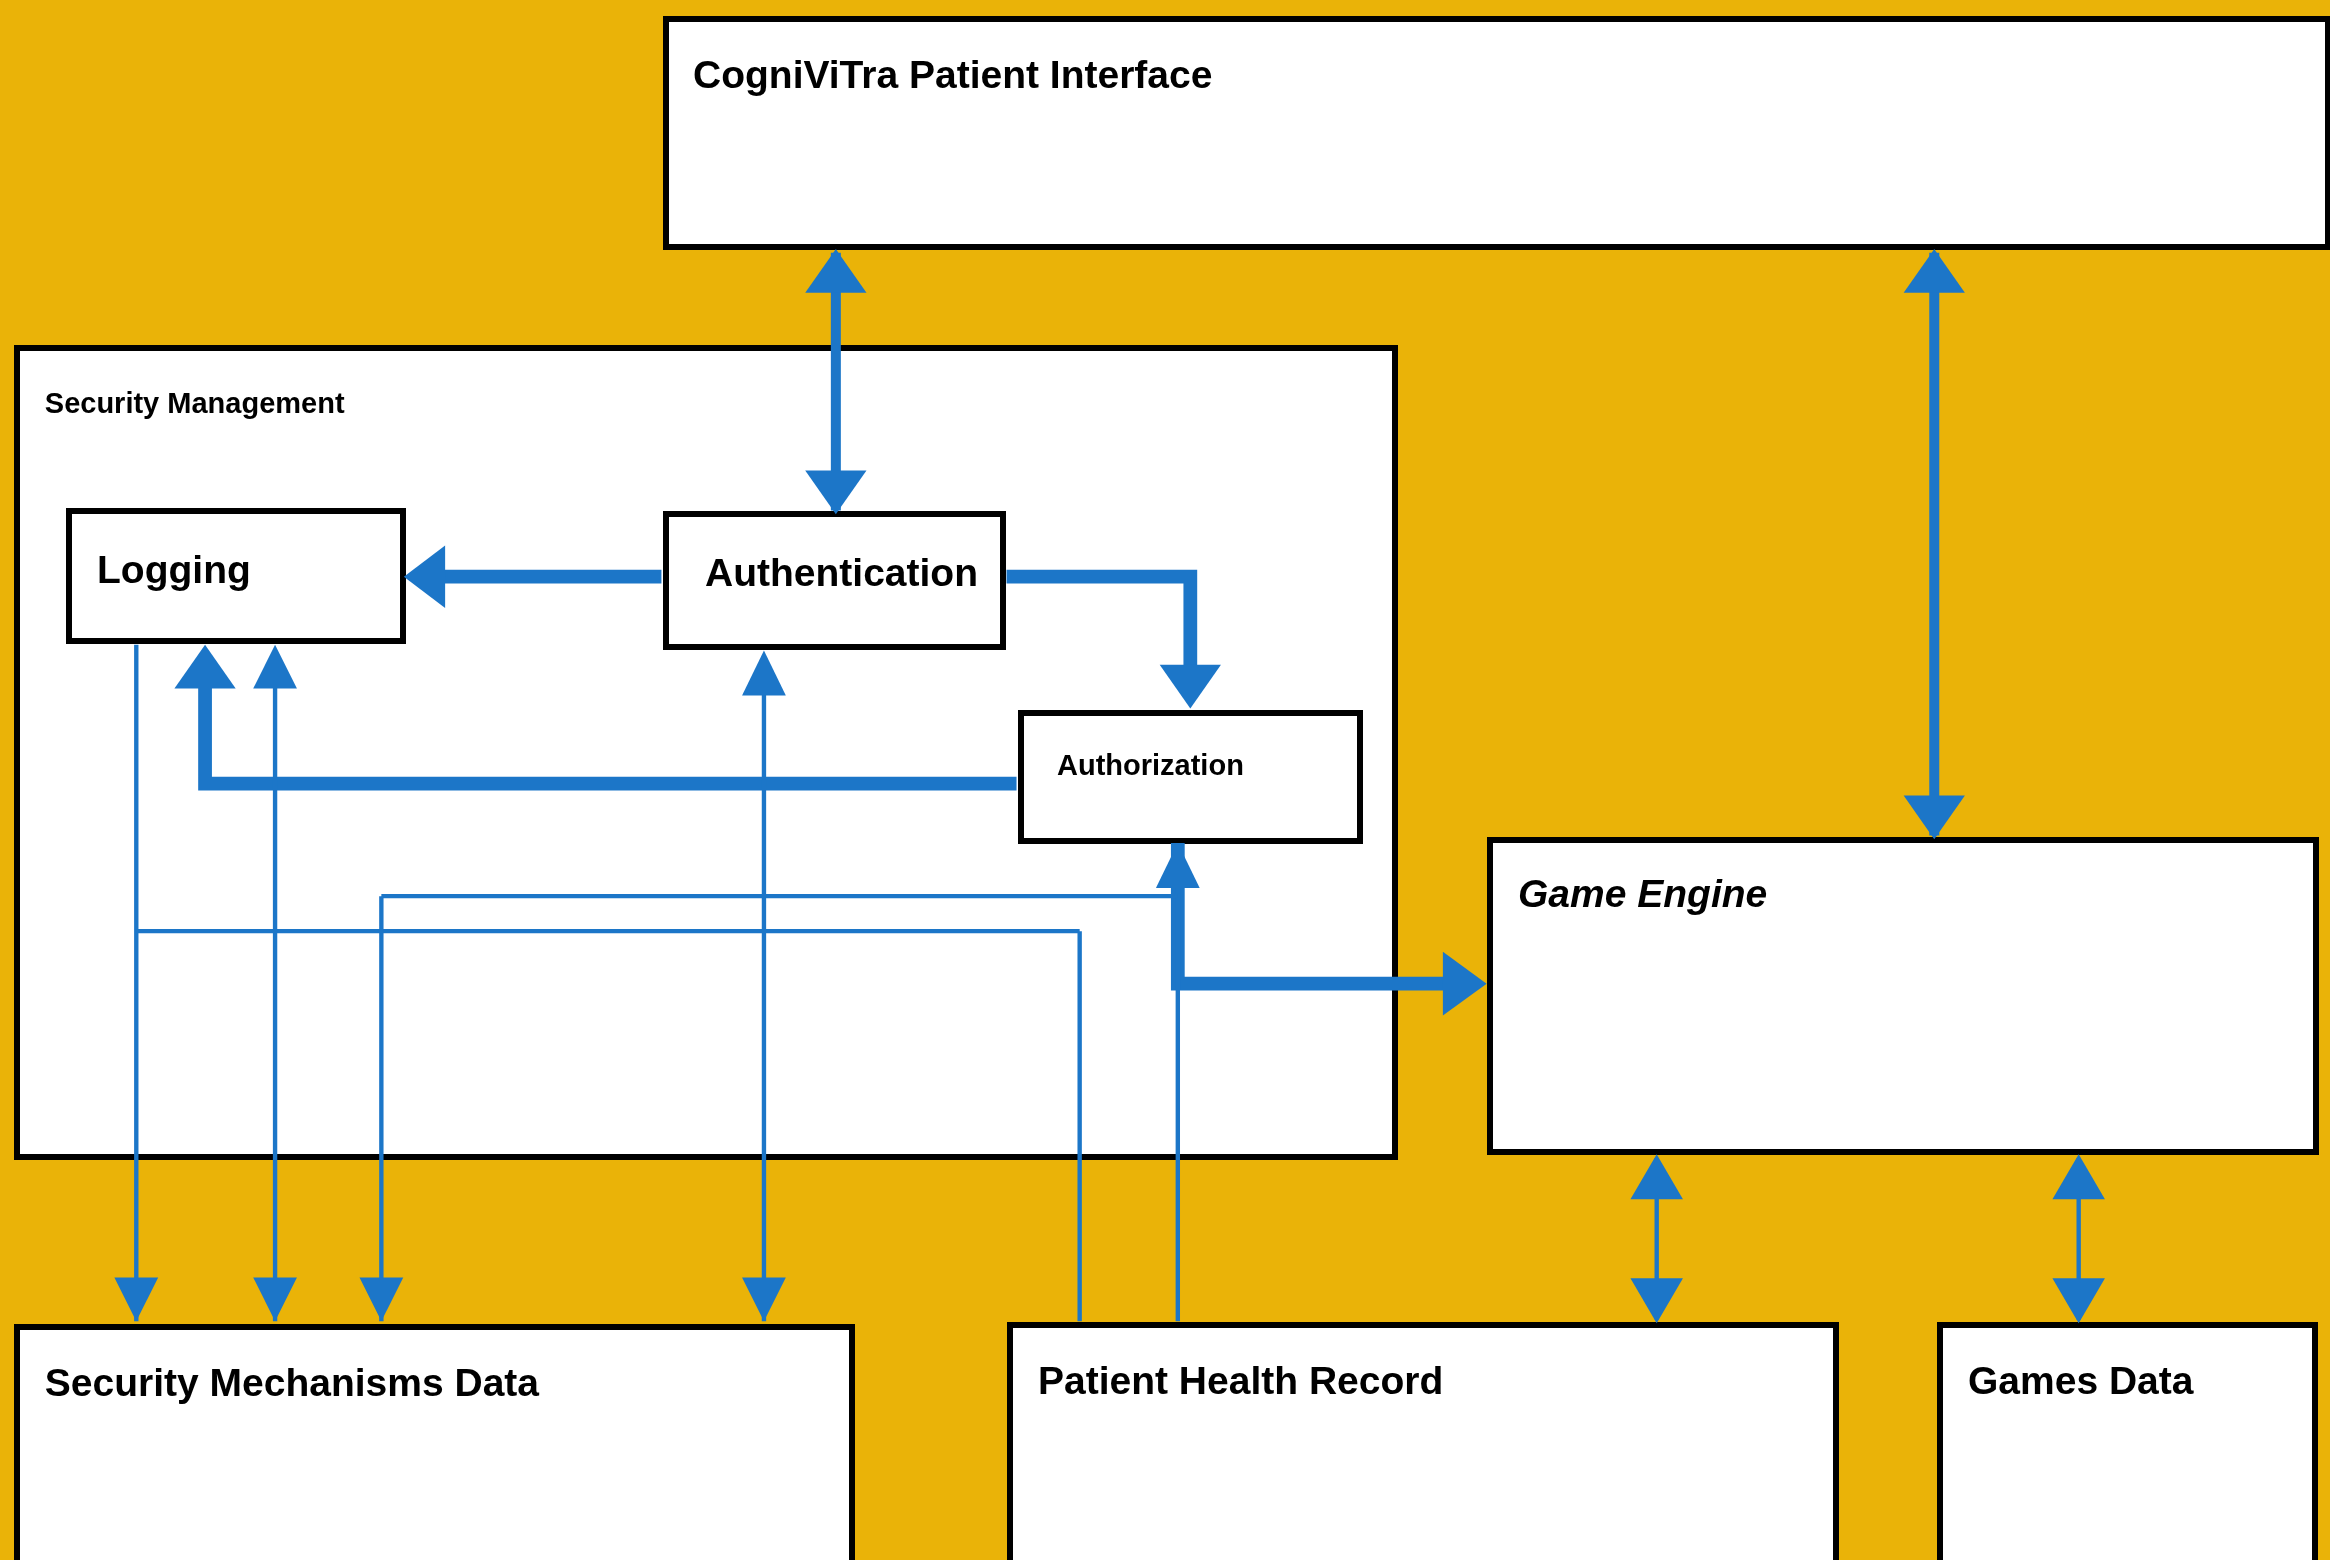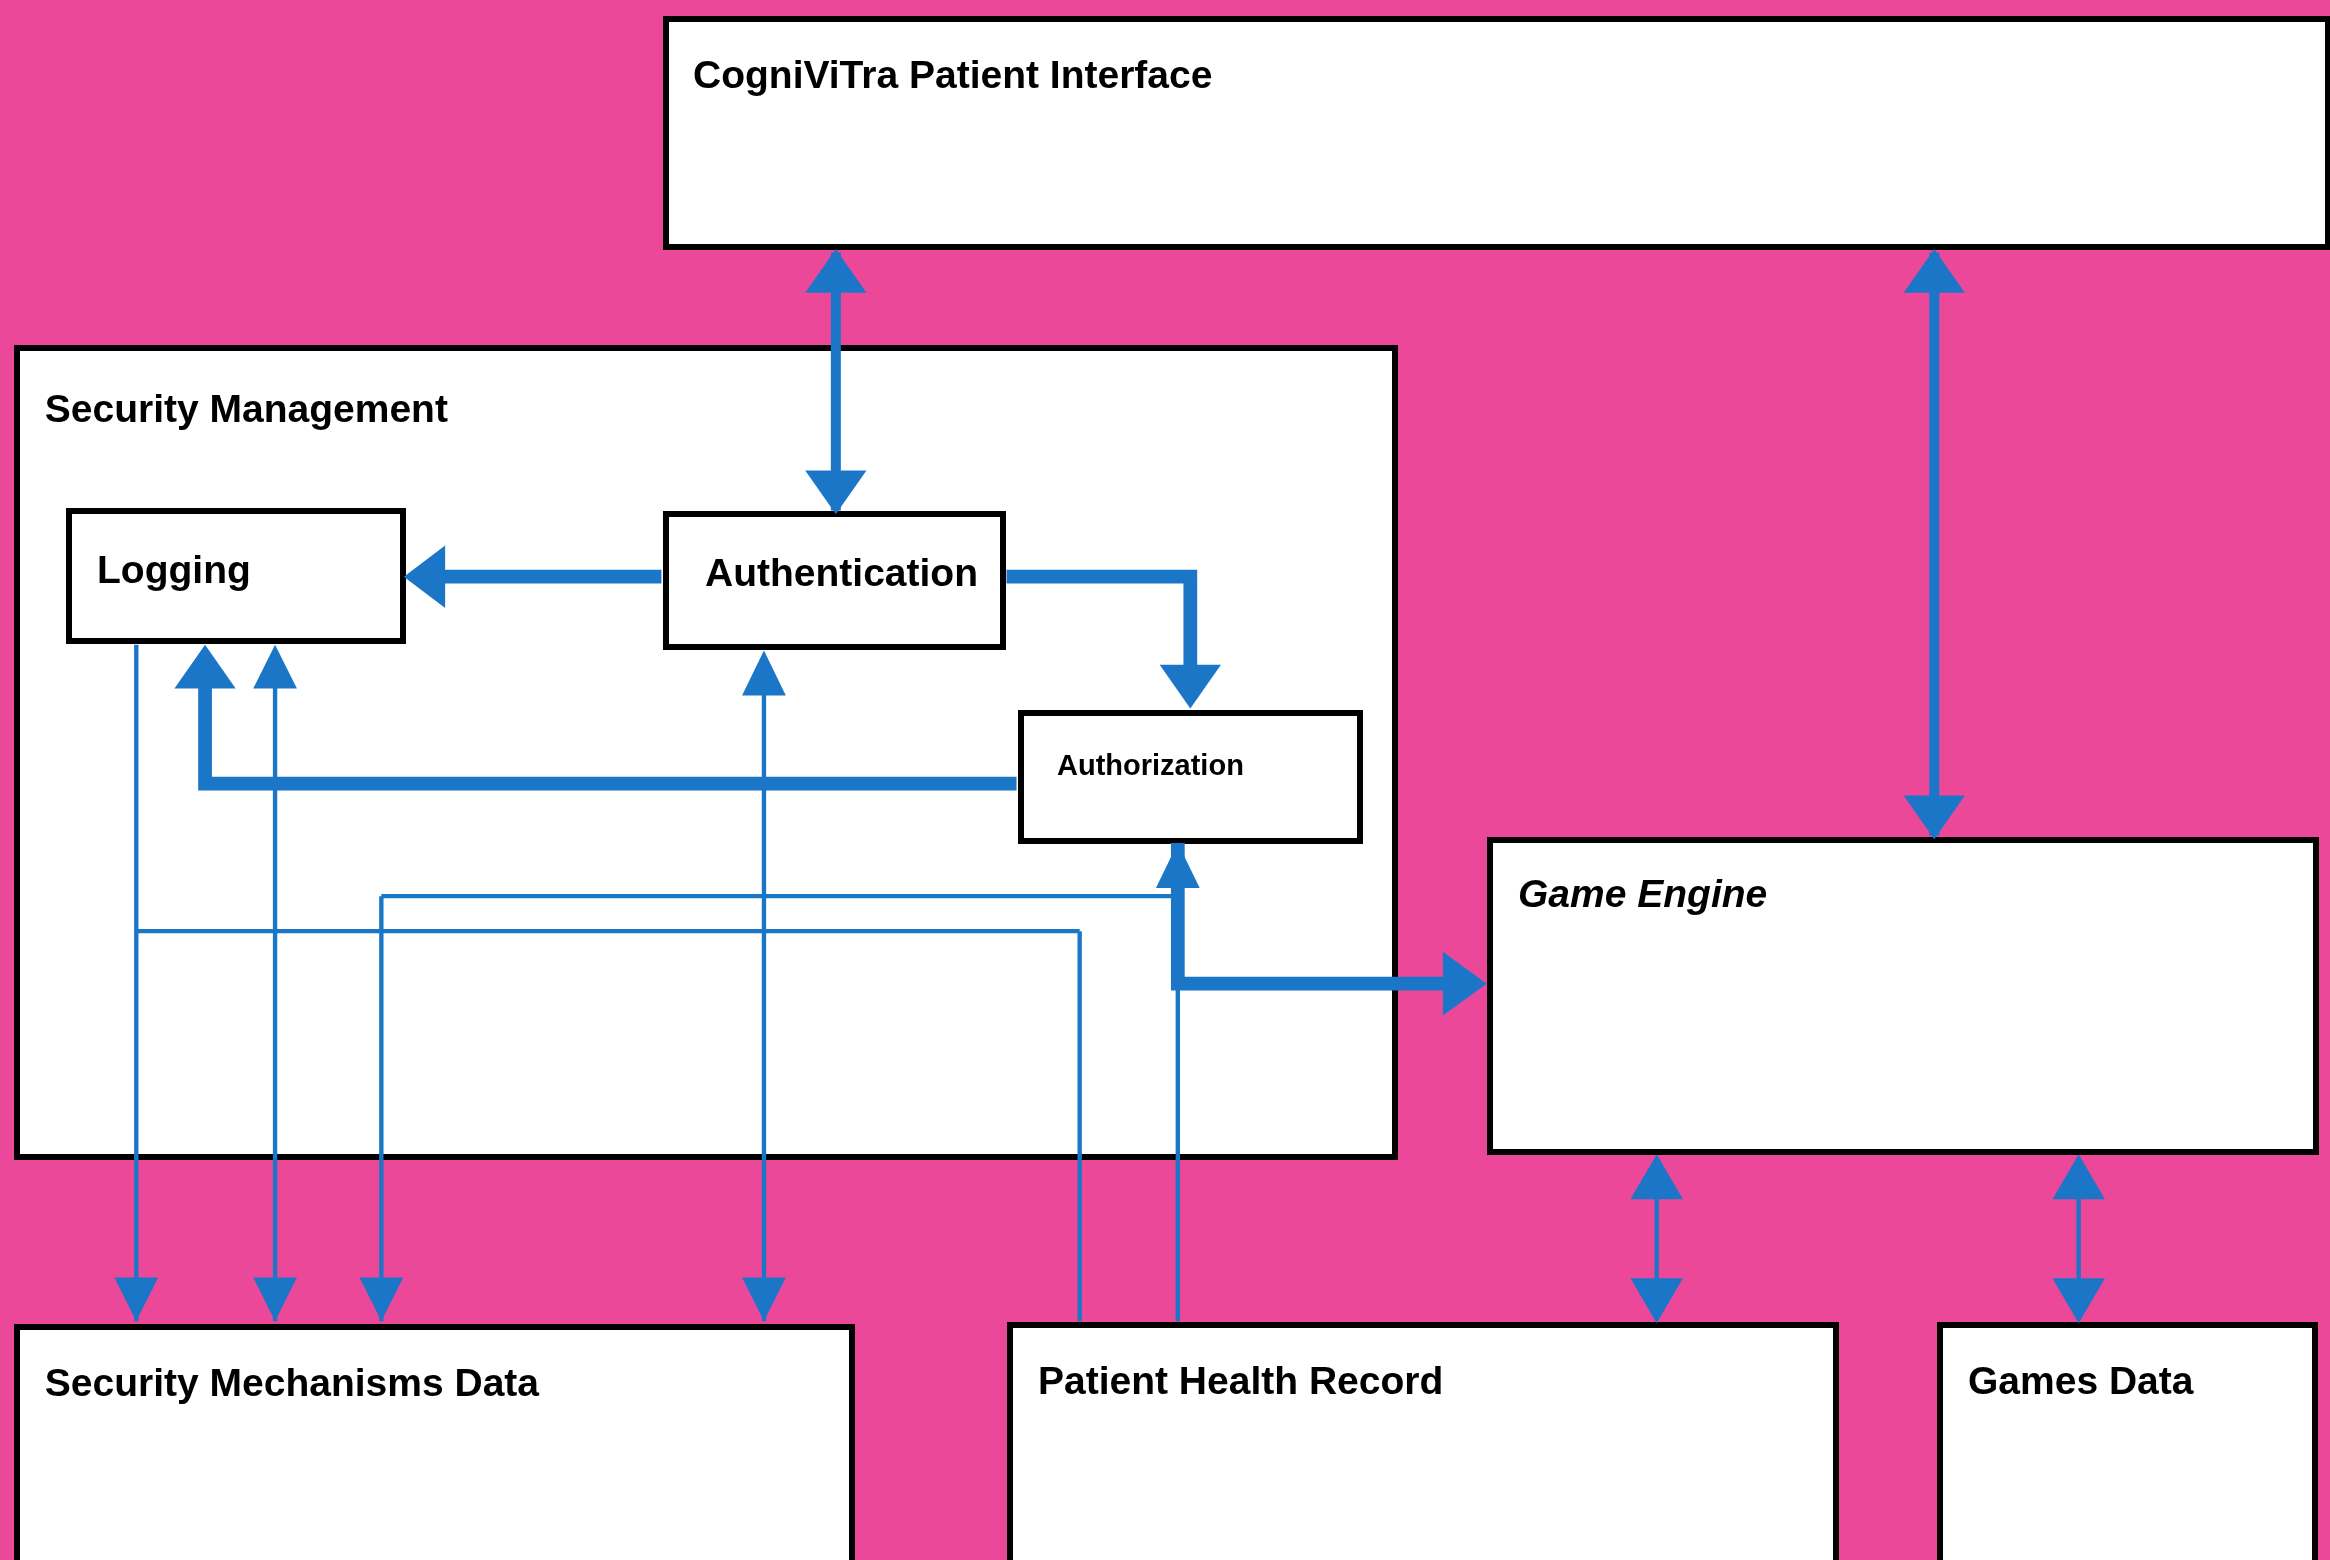--- a/index.html
+++ b/index.html
@@ -8,21 +8,21 @@
     padding: 0;
     background: #ffffff;
   }
   body {
     font-family: "Liberation Sans", sans-serif;
   }
   #diagram-root {
     position: relative;
     width: 2330px;
     height: 1561px;
-    background: #ec4899;
+    background: #eab308;
     overflow: hidden;
   }
   .node {
     position: absolute;
     box-sizing: border-box;
     background: #ffffff;
     border: 6.9px solid #000000;
   }
   .node > .node-label {
     position: absolute;
@@ -31,21 +31,21 @@
     font-family: "Liberation Sans", sans-serif;
     font-weight: bold;
     color: #000000;
     line-height: 1;
   }
   
   #node-patient-interface      { left: 663px; top: 16.3px;   width: 1668px; height: 234px; }
   #node-patient-interface .node-label { left: 24px; top: 33px; font-size: 39px; }
 
   #node-security-management    { left: 13.8px;  top: 345px;  width: 1384px; height: 815px; }
-  #node-security-management .node-label { left: 25px; top: 38px; font-size: 39px; }
+  #node-security-management .node-label { left: 25px; top: 38px; font-size: 29px; }
 
   #node-logging                { left: 66px; top: 508px;  width: 340px; height: 136px; }
   #node-logging .node-label    { left: 25px; top: 36px; font-size: 39px; }
 
   #node-authentication         { left: 663px; top: 511px; width: 343px; height: 139px; }
   #node-authentication .node-label { left: 36px; top: 36px; font-size: 39px; }
 
   #node-authorization          { left: 1018px; top: 710px; width: 345px; height: 134px; }
   #node-authorization .node-label { left: 21px; top: 35px; font-size: 29px; margin-left: 12px; }
 

